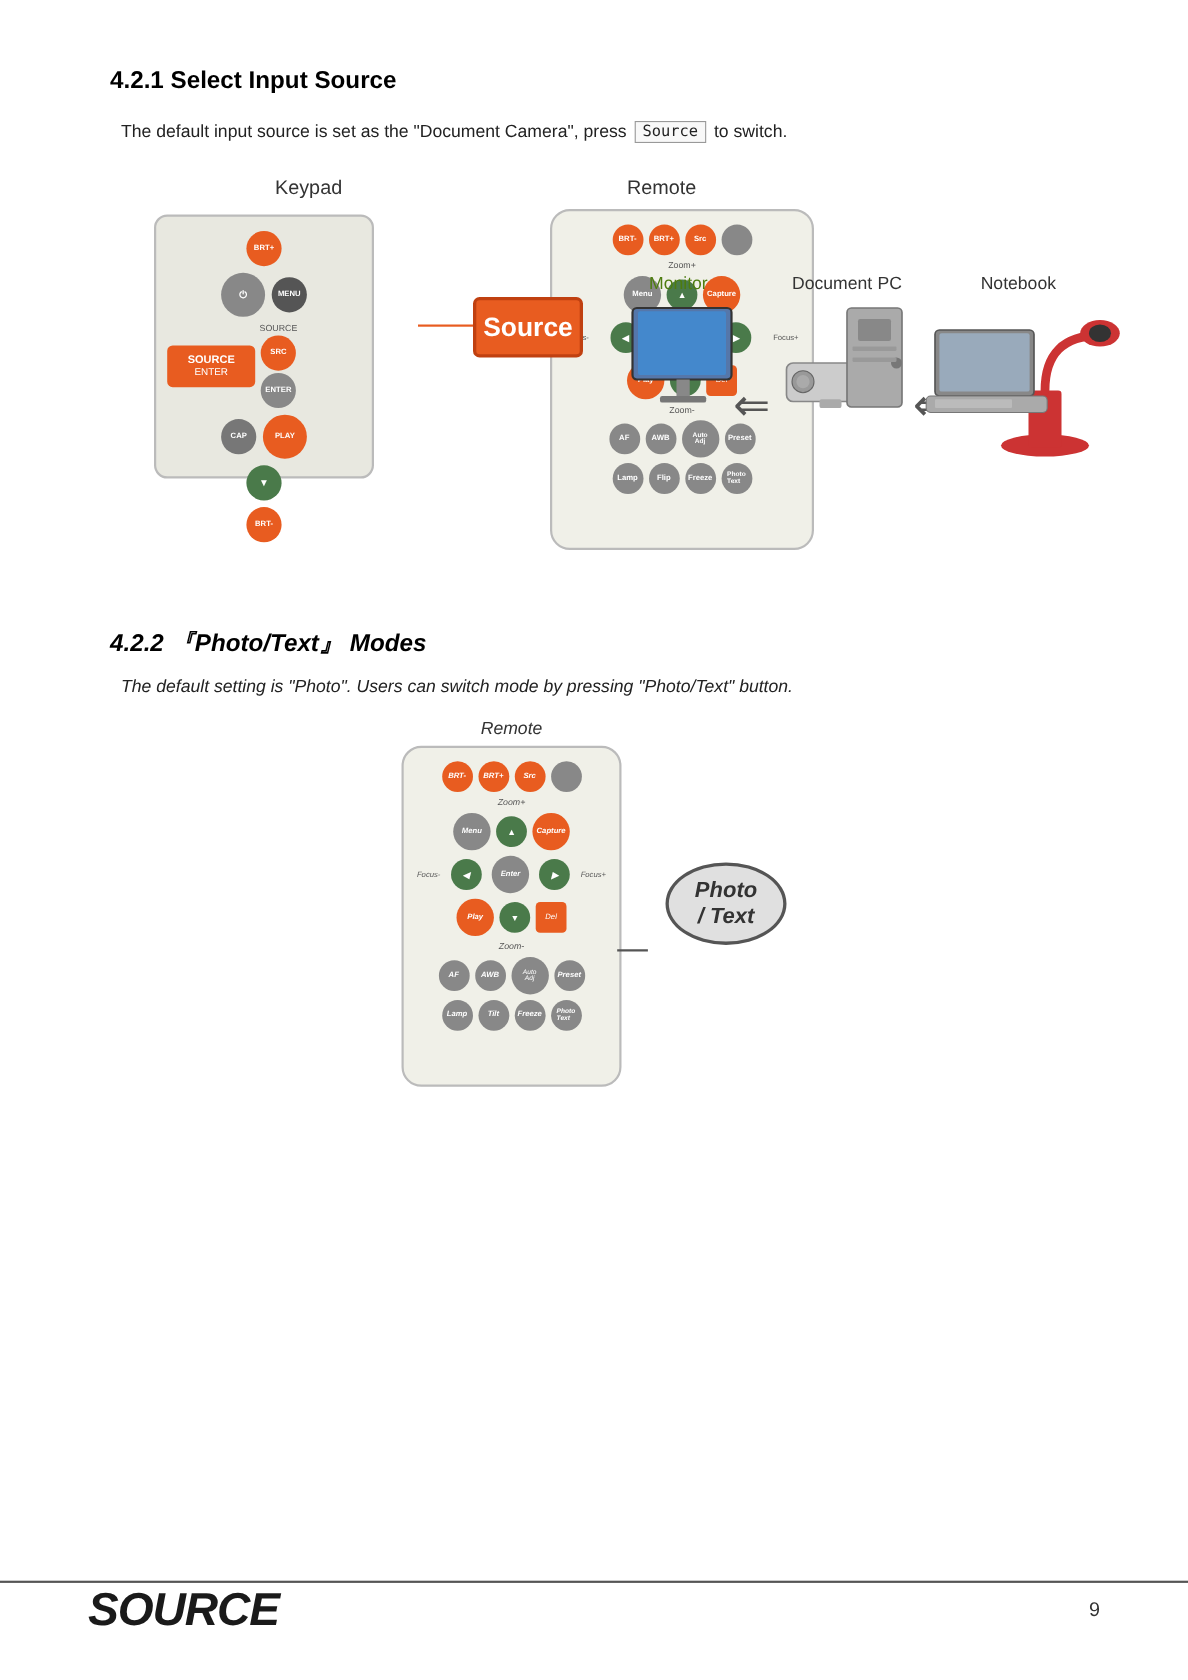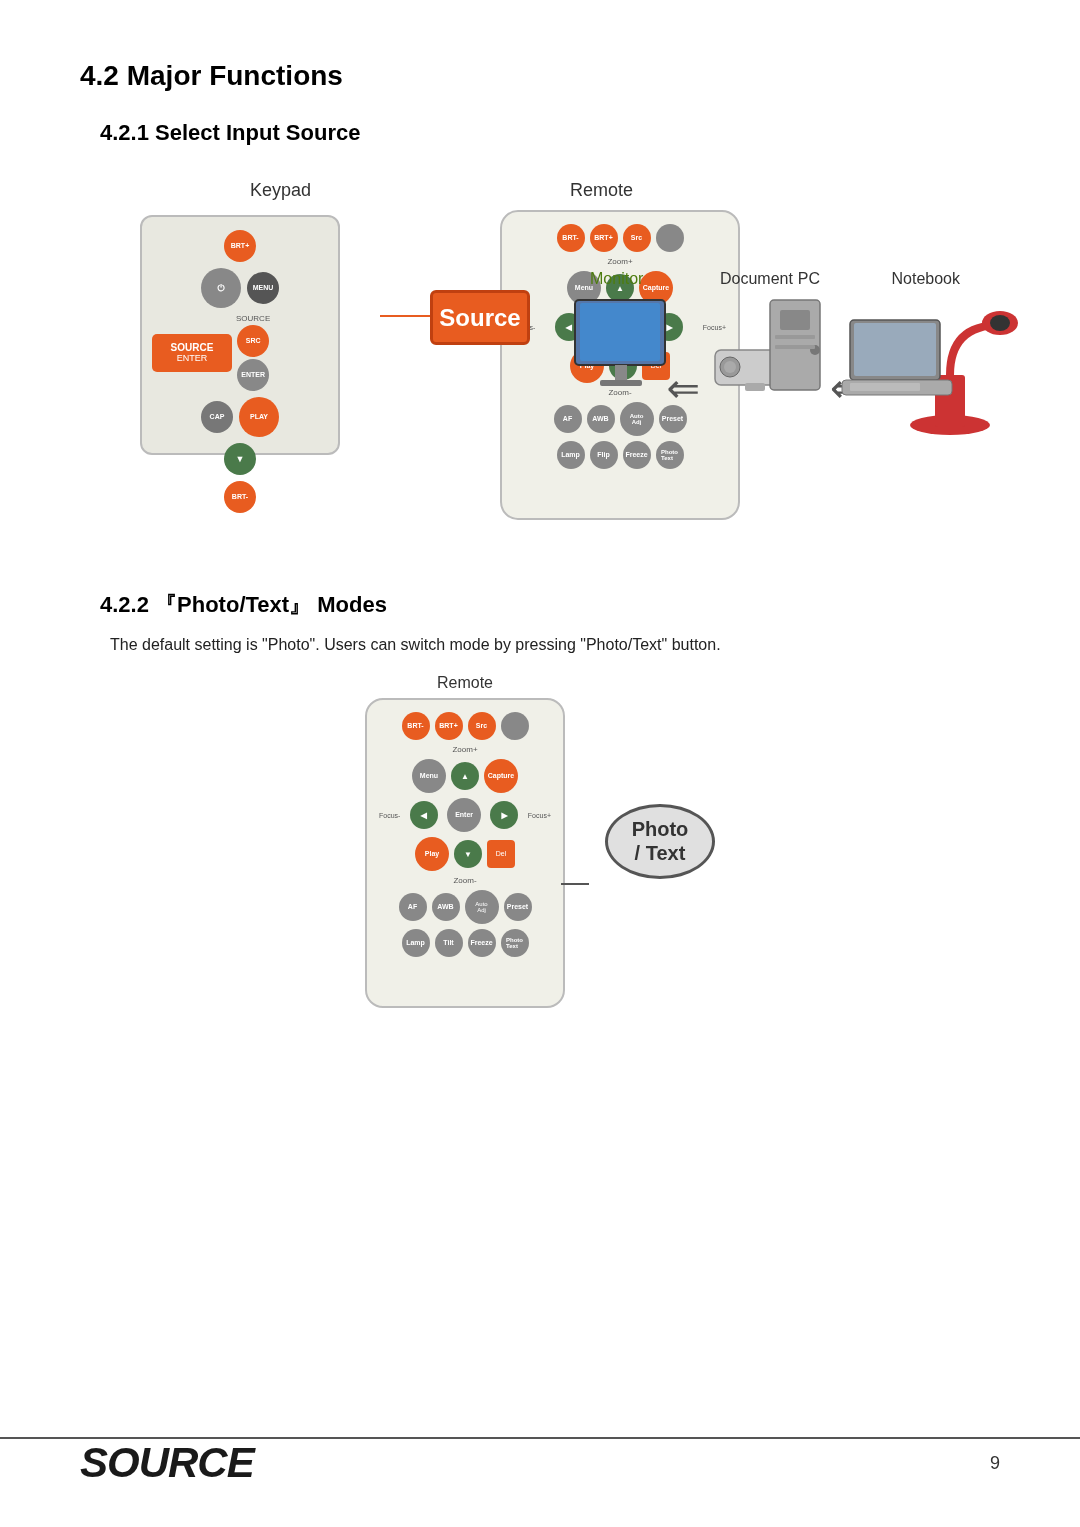--- a/index.html
+++ b/index.html
@@ -269,20 +269,21 @@
     .arrow-left2 {
       position: absolute;
       top: 100px;
       right: 300px;
       font-size: 40px;
       color: #555;
     }
     
     .section422 {
       margin-top: 30px;
+      font-style: italic;
     }
     .h2-422 {
       font-size: 22px;
       font-weight: bold;
       margin-left: 20px;
       margin-bottom: 16px;
     }
     .remote2-device {
       width: 200px;
       height: 310px;
@@ -354,24 +355,28 @@
       color: #555;
       text-align: center;
       width: 100%;
     }
   </style>
 </head>
 <body>
 
 <div class="page">
 
-  <h1 class="section-title">4.2 Major Functions</h1>
 
   <h2 class="subsection-title">4.2.1  Select Input Source</h2>
 
+  <p class="body-text">
+    <span>The default input source is set as the "Document Camera", press</span>
+    <span class="source-inline">Source</span>
+    <span>to switch.</span>
+  </p>
 
   <div class="diagram-container">
     <div class="top-diagram">
 
       <span class="keypad-label">Keypad</span>
 
       <span class="remote-label">Remote</span>
 
       <div class="keypad-device">
 

